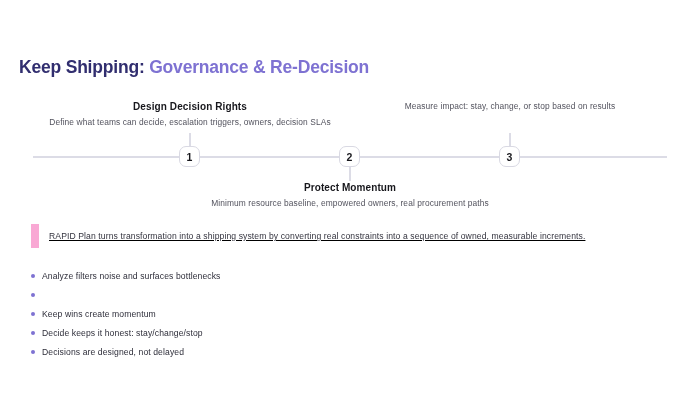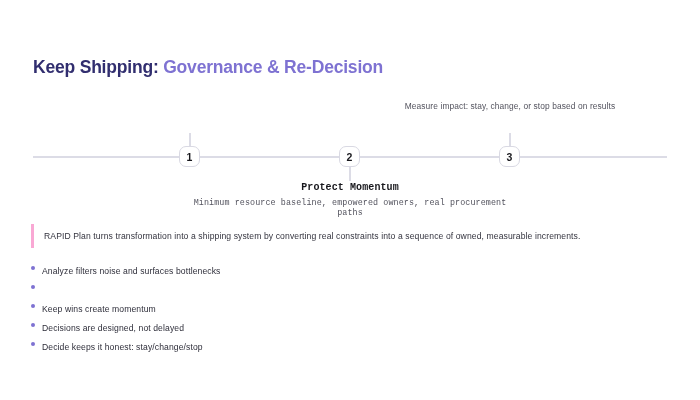--- a/index.html
+++ b/index.html
@@ -5,21 +5,21 @@
   html,body{margin:0;padding:0;background:#fff;}
   .slide{
     position:relative;
     width:700px;height:400px;
     background:#ffffff;
     font-family:"Liberation Sans", sans-serif;
     overflow:hidden;
   }
   
   .title{
-    position:absolute;left:33px;top:45px;
+    position:absolute;left:19px;top:45px;
     font-size:17.5px;font-weight:700;letter-spacing:-0.2px;
     color:#312e6f;white-space:nowrap;
   }
   .title .highlight{color:#7e72d2;}
   
   .tl-line{
     position:absolute;left:33px;top:156px;width:634px;height:2px;
     background:#dcdce6;
   }
   .tl-tick{
@@ -36,60 +36,64 @@
     font-size:10.5px;font-weight:700;color:#17171c;
   }
   .node-1{left:179px;}
   .node-2{left:339px;}
   .node-3{left:499px;}
   .milestone{
     position:absolute;width:330px;text-align:center;
   }
   .ms-1{left:25px;top:101px;}
   .ms-3{left:345px;top:101px;}
-  .ms-2{left:185px;top:182px;font-family:Liberation Mono, monospace;}
+  .ms-2{left:185px;top:182px;}
   .ms-title{
     font-size:10px;font-weight:700;color:#17171c;margin-bottom:5px;
     letter-spacing:0.1px;
   }
   .ms-desc{
     font-size:8.4px;color:#53535e;letter-spacing:0.1px;
   }
   
   .callout{
     position:absolute;left:31px;top:224px;width:620px;
-    border-left:3px solid #f9a8d4;
-    padding:7px 0 7px 10px;box-sizing:border-box;
+    border-left:8px solid #f9a8d4;
+    padding:7px 0 7px 10px;box-sizing:border-box;text-decoration:underline;
   }
   .callout-text{
     font-size:8.6px;color:#33333e;letter-spacing:0.1px;
   }
   
   .bullets{
     position:absolute;left:31px;top:266px;width:600px;
     list-style:none;margin:0;padding:0;
   }
   .bullet-row{
-    display:flex;height:19px;
+    display:flex;align-items:center;height:19px;
   }
   .bullet-dot{
     width:4px;height:4px;border-radius:50%;
     background:#7e72d2;margin-right:7px;flex:0 0 auto;
   }
   .bullet-text{
     font-size:8.6px;color:#2e2e3a;letter-spacing:0.1px;
   }
 </style>
 </head>
 <body>
 
 <div class="slide">
 
   <h1 class="title"><span>Keep Shipping:</span><span class="highlight"> Governance &amp; Re-Decision</span></h1>
 
+  <div class="milestone ms-1">
+    <div class="ms-title">Design Decision Rights</div>
+    <div class="ms-desc">Define what teams can decide, escalation triggers, owners, decision SLAs</div>
+  </div>
   <div class="milestone ms-3">
     <div class="ms-desc">Measure impact: stay, change, or stop based on results</div>
   </div>
 
   <div class="tl-line"></div>
   <div class="tl-tick tick-1"></div>
   <div class="tl-tick tick-2"></div>
   <div class="tl-tick tick-3"></div>
 
   <div class="tl-node node-1">
@@ -118,21 +122,21 @@
     </li>
     <li class="bullet-row">
       <span class="bullet-dot"></span>
     </li>
     <li class="bullet-row">
       <span class="bullet-dot"></span>
       <span class="bullet-text">Keep wins create momentum</span>
     </li>
     <li class="bullet-row">
       <span class="bullet-dot"></span>
-      <span class="bullet-text">Decisions are designed, not delayed</span>
+      <span class="bullet-text">Decide keeps it honest: stay/change/stop</span>
     </li>
     <li class="bullet-row">
       <span class="bullet-dot"></span>
-      <span class="bullet-text">Decide keeps it honest: stay/change/stop</span>
+      <span class="bullet-text">Decisions are designed, not delayed</span>
     </li>
   </ul>
 
 </div>
 
 </body></html>

